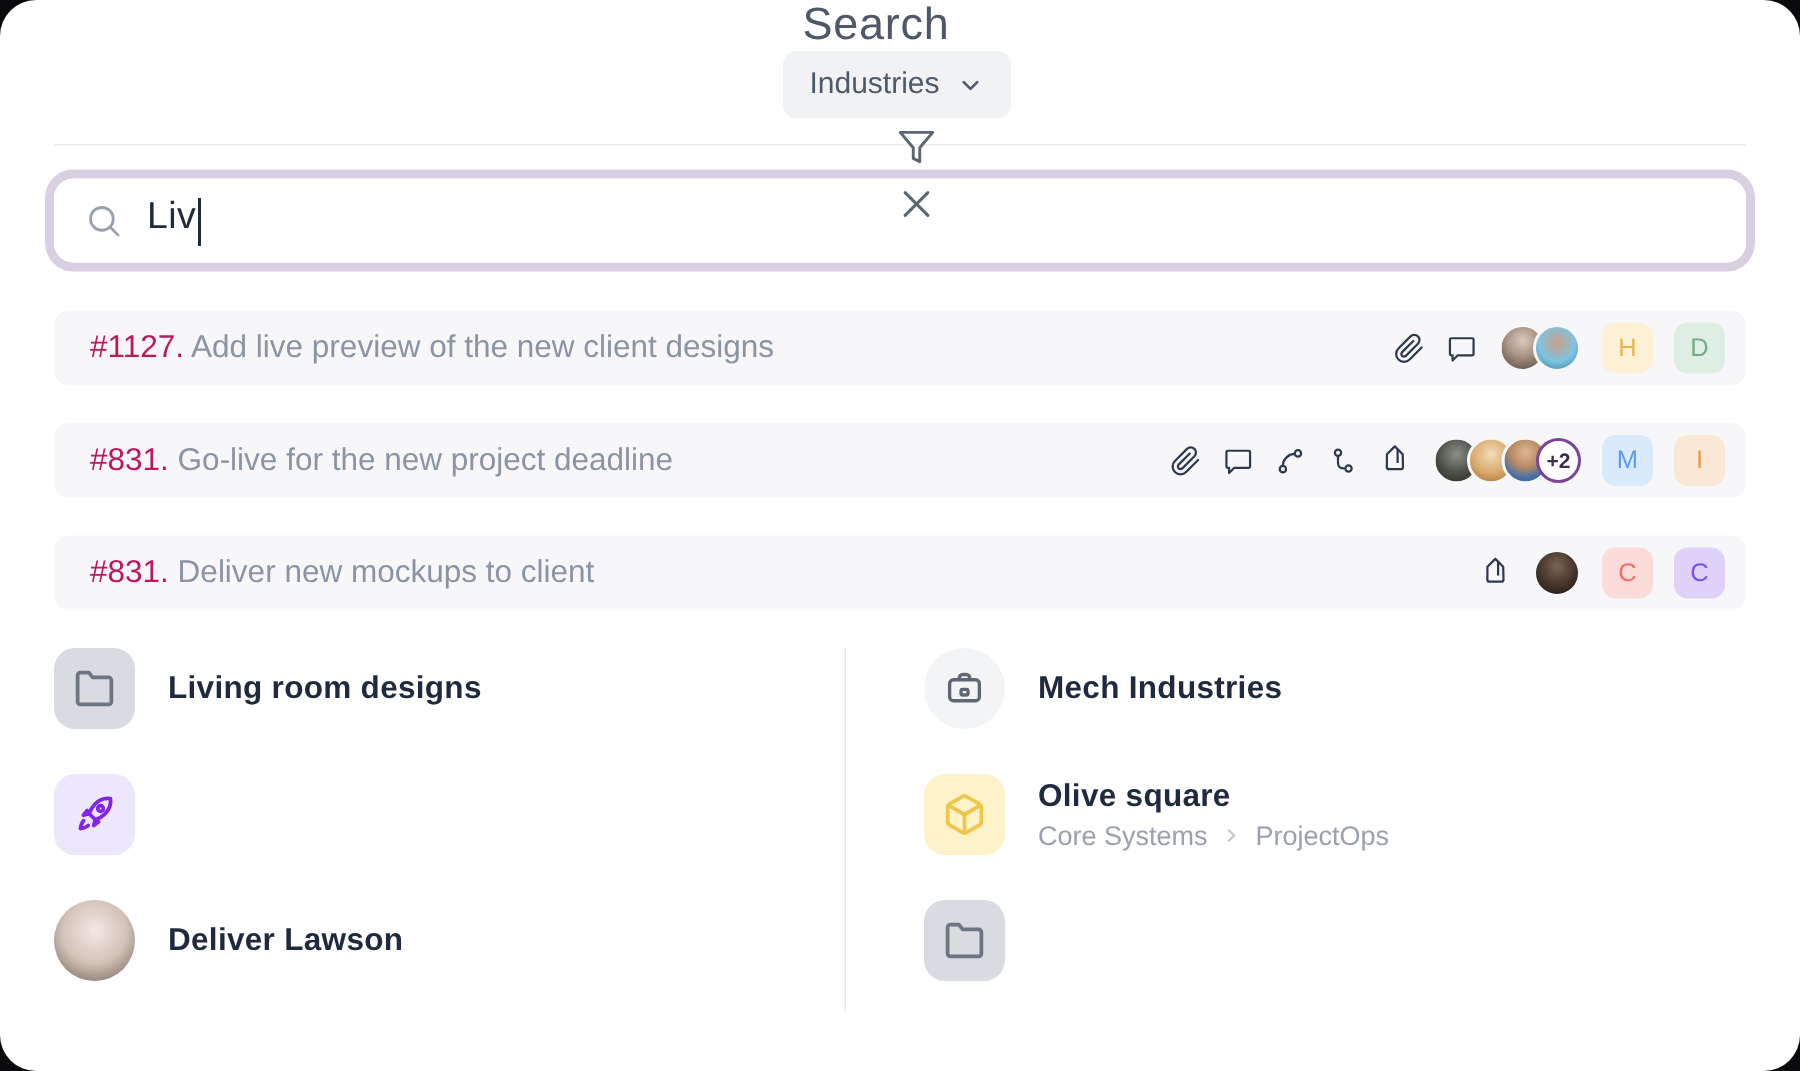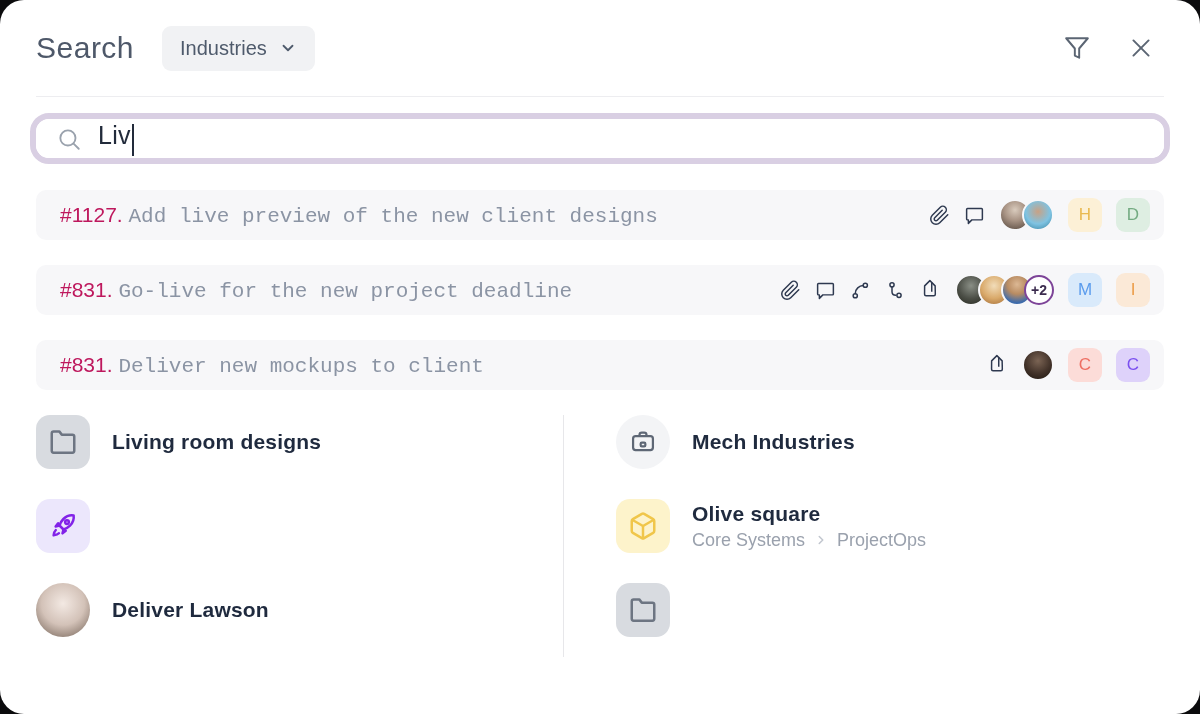--- a/index.html
+++ b/index.html
@@ -1,43 +1,43 @@
 <!DOCTYPE html>
 <html><head>
 <meta charset="utf-8">
 <style>
   html,body{margin:0;padding:0;background:#0b0b0d;width:1200px;height:714px;font-family:"Liberation Sans",sans-serif;}
   .modal{position:relative;width:1200px;height:714px;background:#ffffff;border-radius:24px;overflow:hidden;box-sizing:border-box;}
 
   
-  .hdr{display:flex;align-items:center;height:96px;padding:0 40px 0 36px;box-sizing:border-box;}
+  .hdr{display:flex;align-items:center;height:96px;padding:0 40px 0 36px;box-sizing:border-box;flex-direction:column;}
   .hdr-title{font-size:30px;font-weight:500;color:#4e5869;letter-spacing:.5px;margin:0 28px 0 0;}
   .scope-chip{display:flex;align-items:center;gap:12px;background:#f1f2f4;border:none;border-radius:9px;
     padding:11px 18px;font-size:20px;color:#4e5a6b;font-family:inherit;cursor:pointer;}
   .hdr-spacer{flex:1;}
   .icon-btn{background:none;border:none;padding:6px;cursor:pointer;color:#5b6573;display:flex;align-items:center;margin-left:26px;}
   .hdr-divider{height:1px;background:#ededf0;margin:0 36px;}
 
   
   .search-wrap{padding:16px 30px 0 30px;}
   .search-ring{border:6px solid #d9cfe3;border-radius:19px;}
-  .search-box{display:flex;align-items:center;background:#fff;border-radius:13px;height:39px;padding:0 20px;gap:16px;}
+  .search-box{display:flex;align-items:center;background:#fff;border-radius:13px;height:56px;padding:0 20px;gap:16px;}
   .search-box .mag{color:#9aa2ad;flex:none;}
   .query{font-size:25px;color:#222b3b;letter-spacing:.3px;}
   .caret{display:inline-block;width:2px;height:32px;background:#222b3b;margin-left:1px;vertical-align:middle;
     animation:blink 1s steps(1) infinite;}
   @keyframes blink{50%{opacity:0;}}
 
   
   .results{padding:26px 36px 0 36px;}
   .row{display:flex;align-items:center;height:50px;background:#f7f7f9;border-radius:10px;margin-bottom:25px;
     padding:0 14px 0 24px;box-sizing:border-box;cursor:pointer;}
   .row-text{flex:1;font-size:21px;white-space:nowrap;overflow:hidden;}
   .rid{color:#be185d;font-weight:500;}
-  .rtitle{color:#8b94a4;font-family:Liberation Mono, monospace;}
+  .rtitle{color:#8b94a4;}
   .row-meta{display:flex;align-items:center;gap:14px;color:#2e3950;}
   .m-icon{display:flex;align-items:center;color:#2e3950;}
   .av-stack{display:flex;align-items:center;}
   .av{width:28px;height:28px;border-radius:50%;border:2px solid #f7f7f9;box-sizing:content-box;flex:none;}
   .av + .av{margin-left:-9px;}
   .av-more{width:30px;height:30px;border-radius:50%;background:#fff;border:2px solid #7d4498;color:#3b2b4e;
     font-size:14px;font-weight:600;display:flex;align-items:center;justify-content:center;margin-left:-9px;z-index:2;box-sizing:border-box;}
   .badge{width:34px;height:34px;border-radius:9px;display:flex;align-items:center;justify-content:center;
     font-size:17px;font-weight:500;flex:none;}
   

